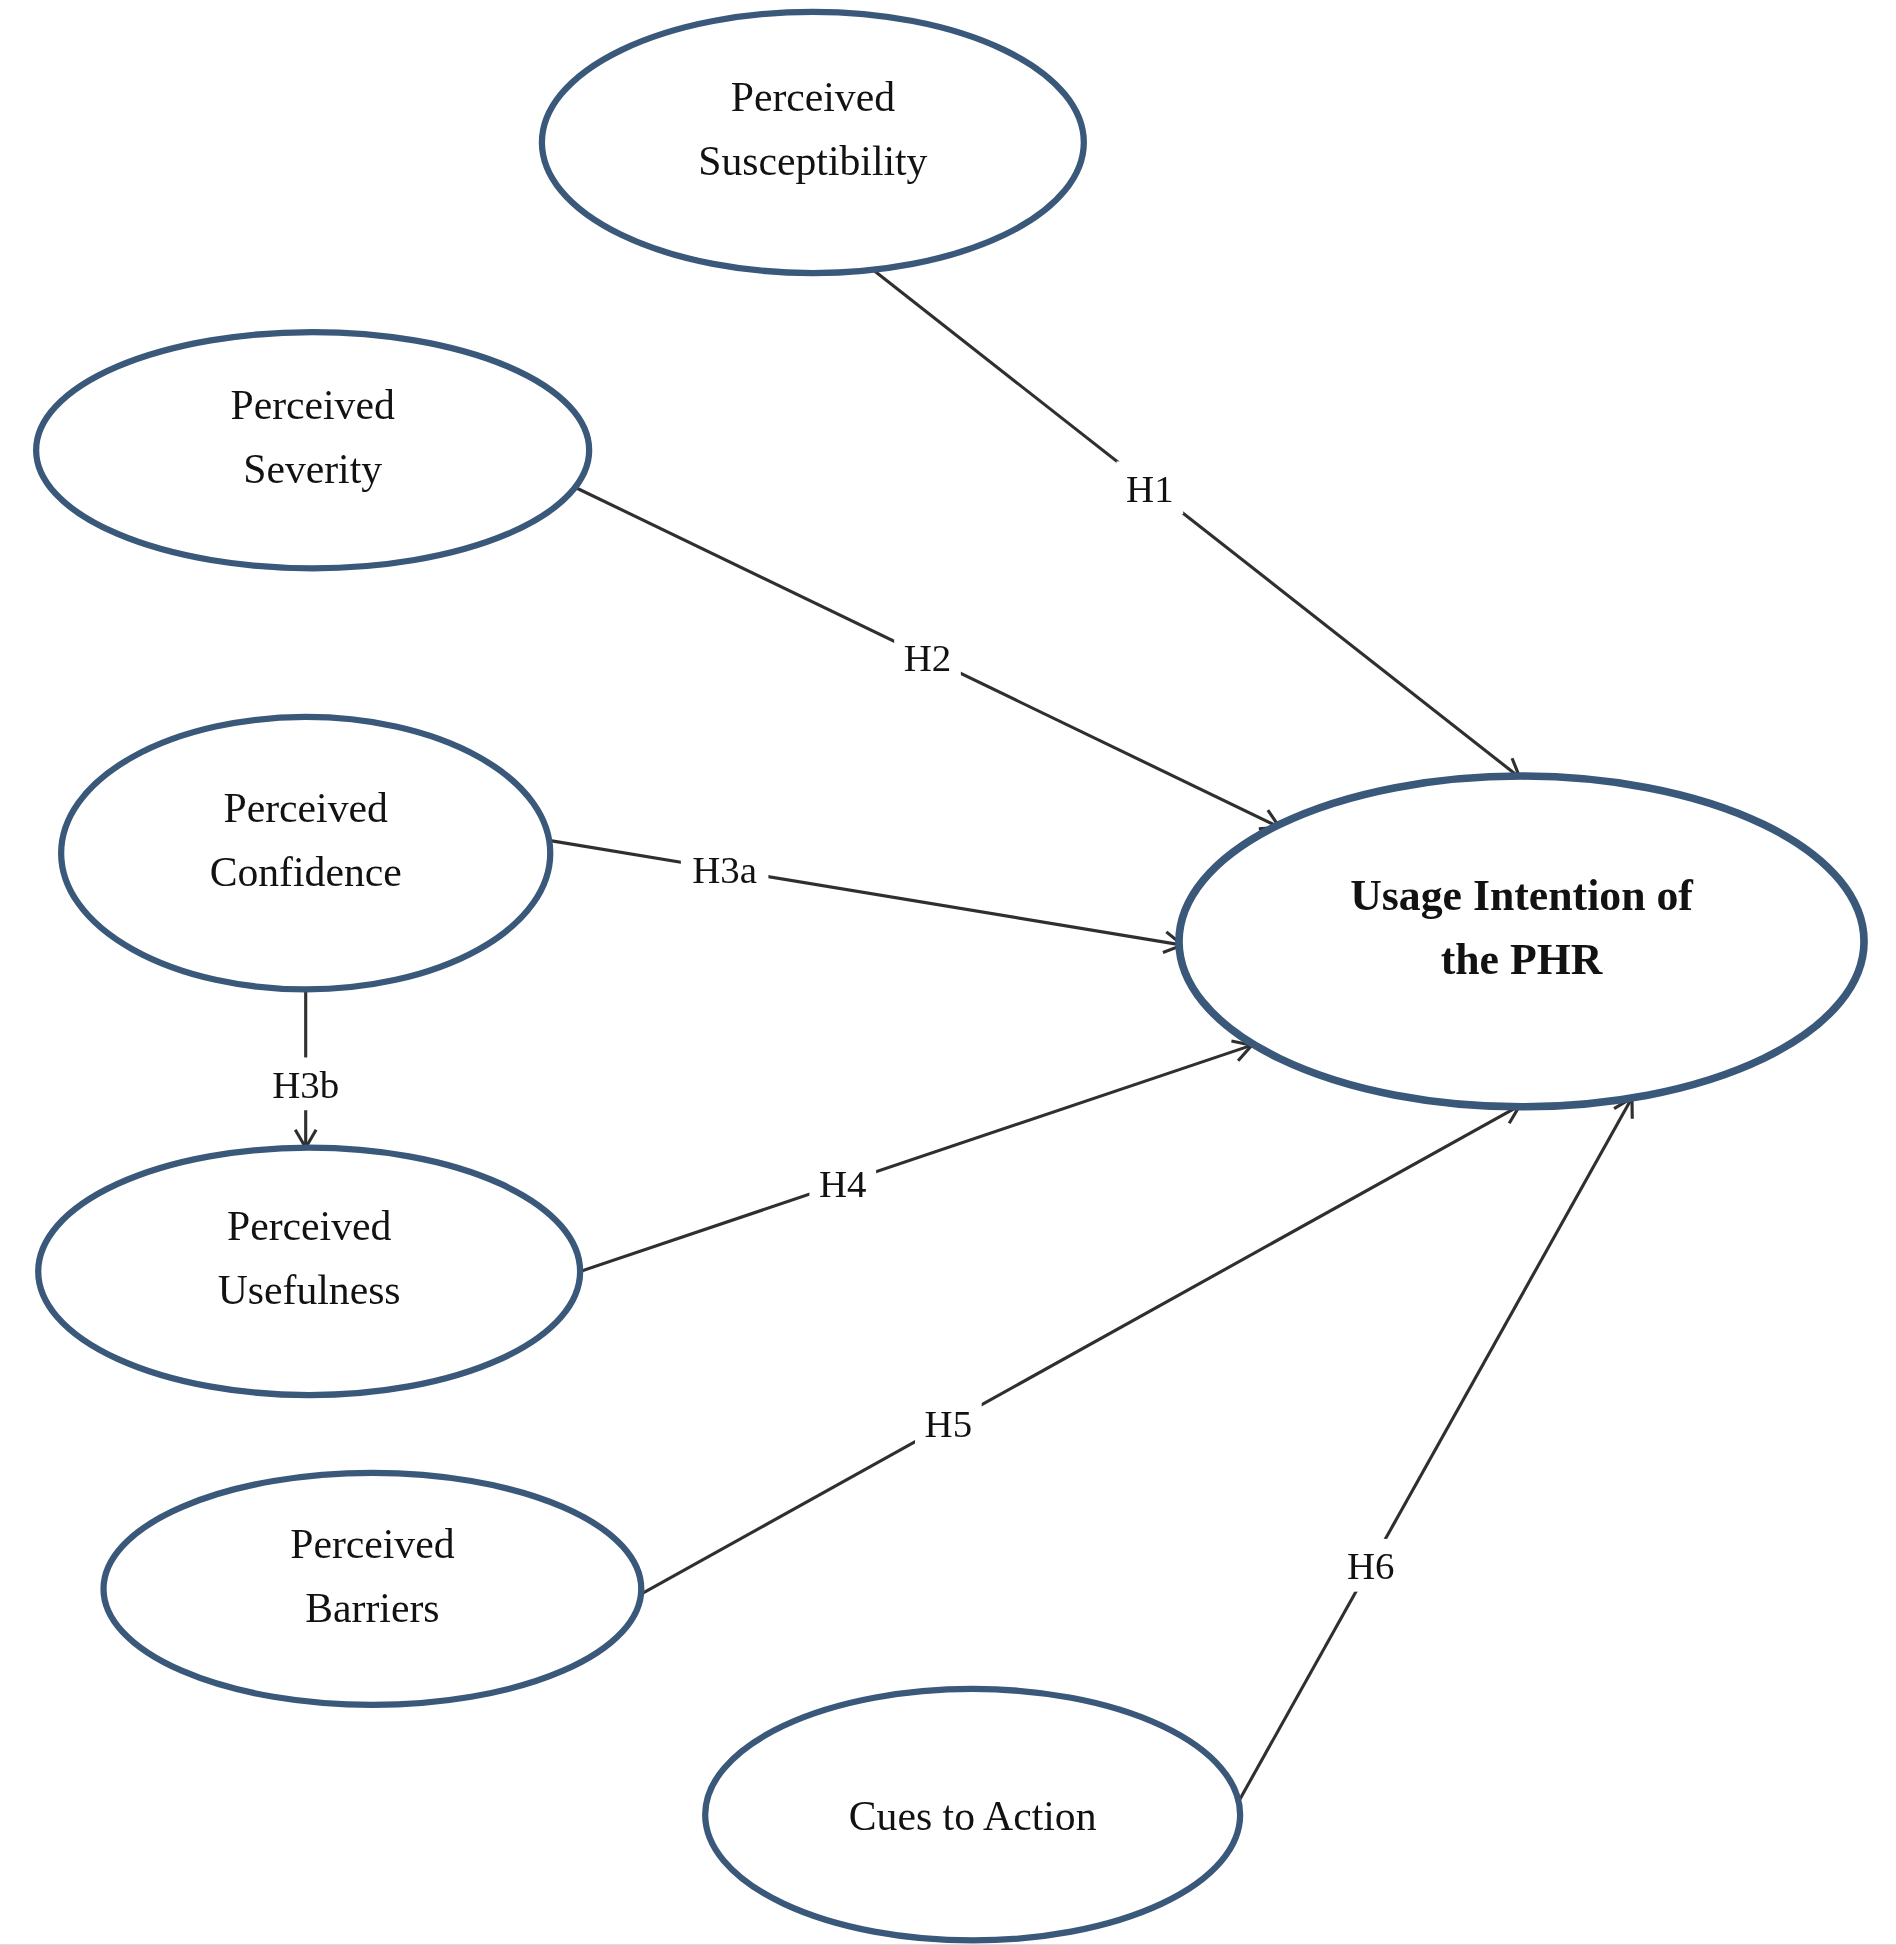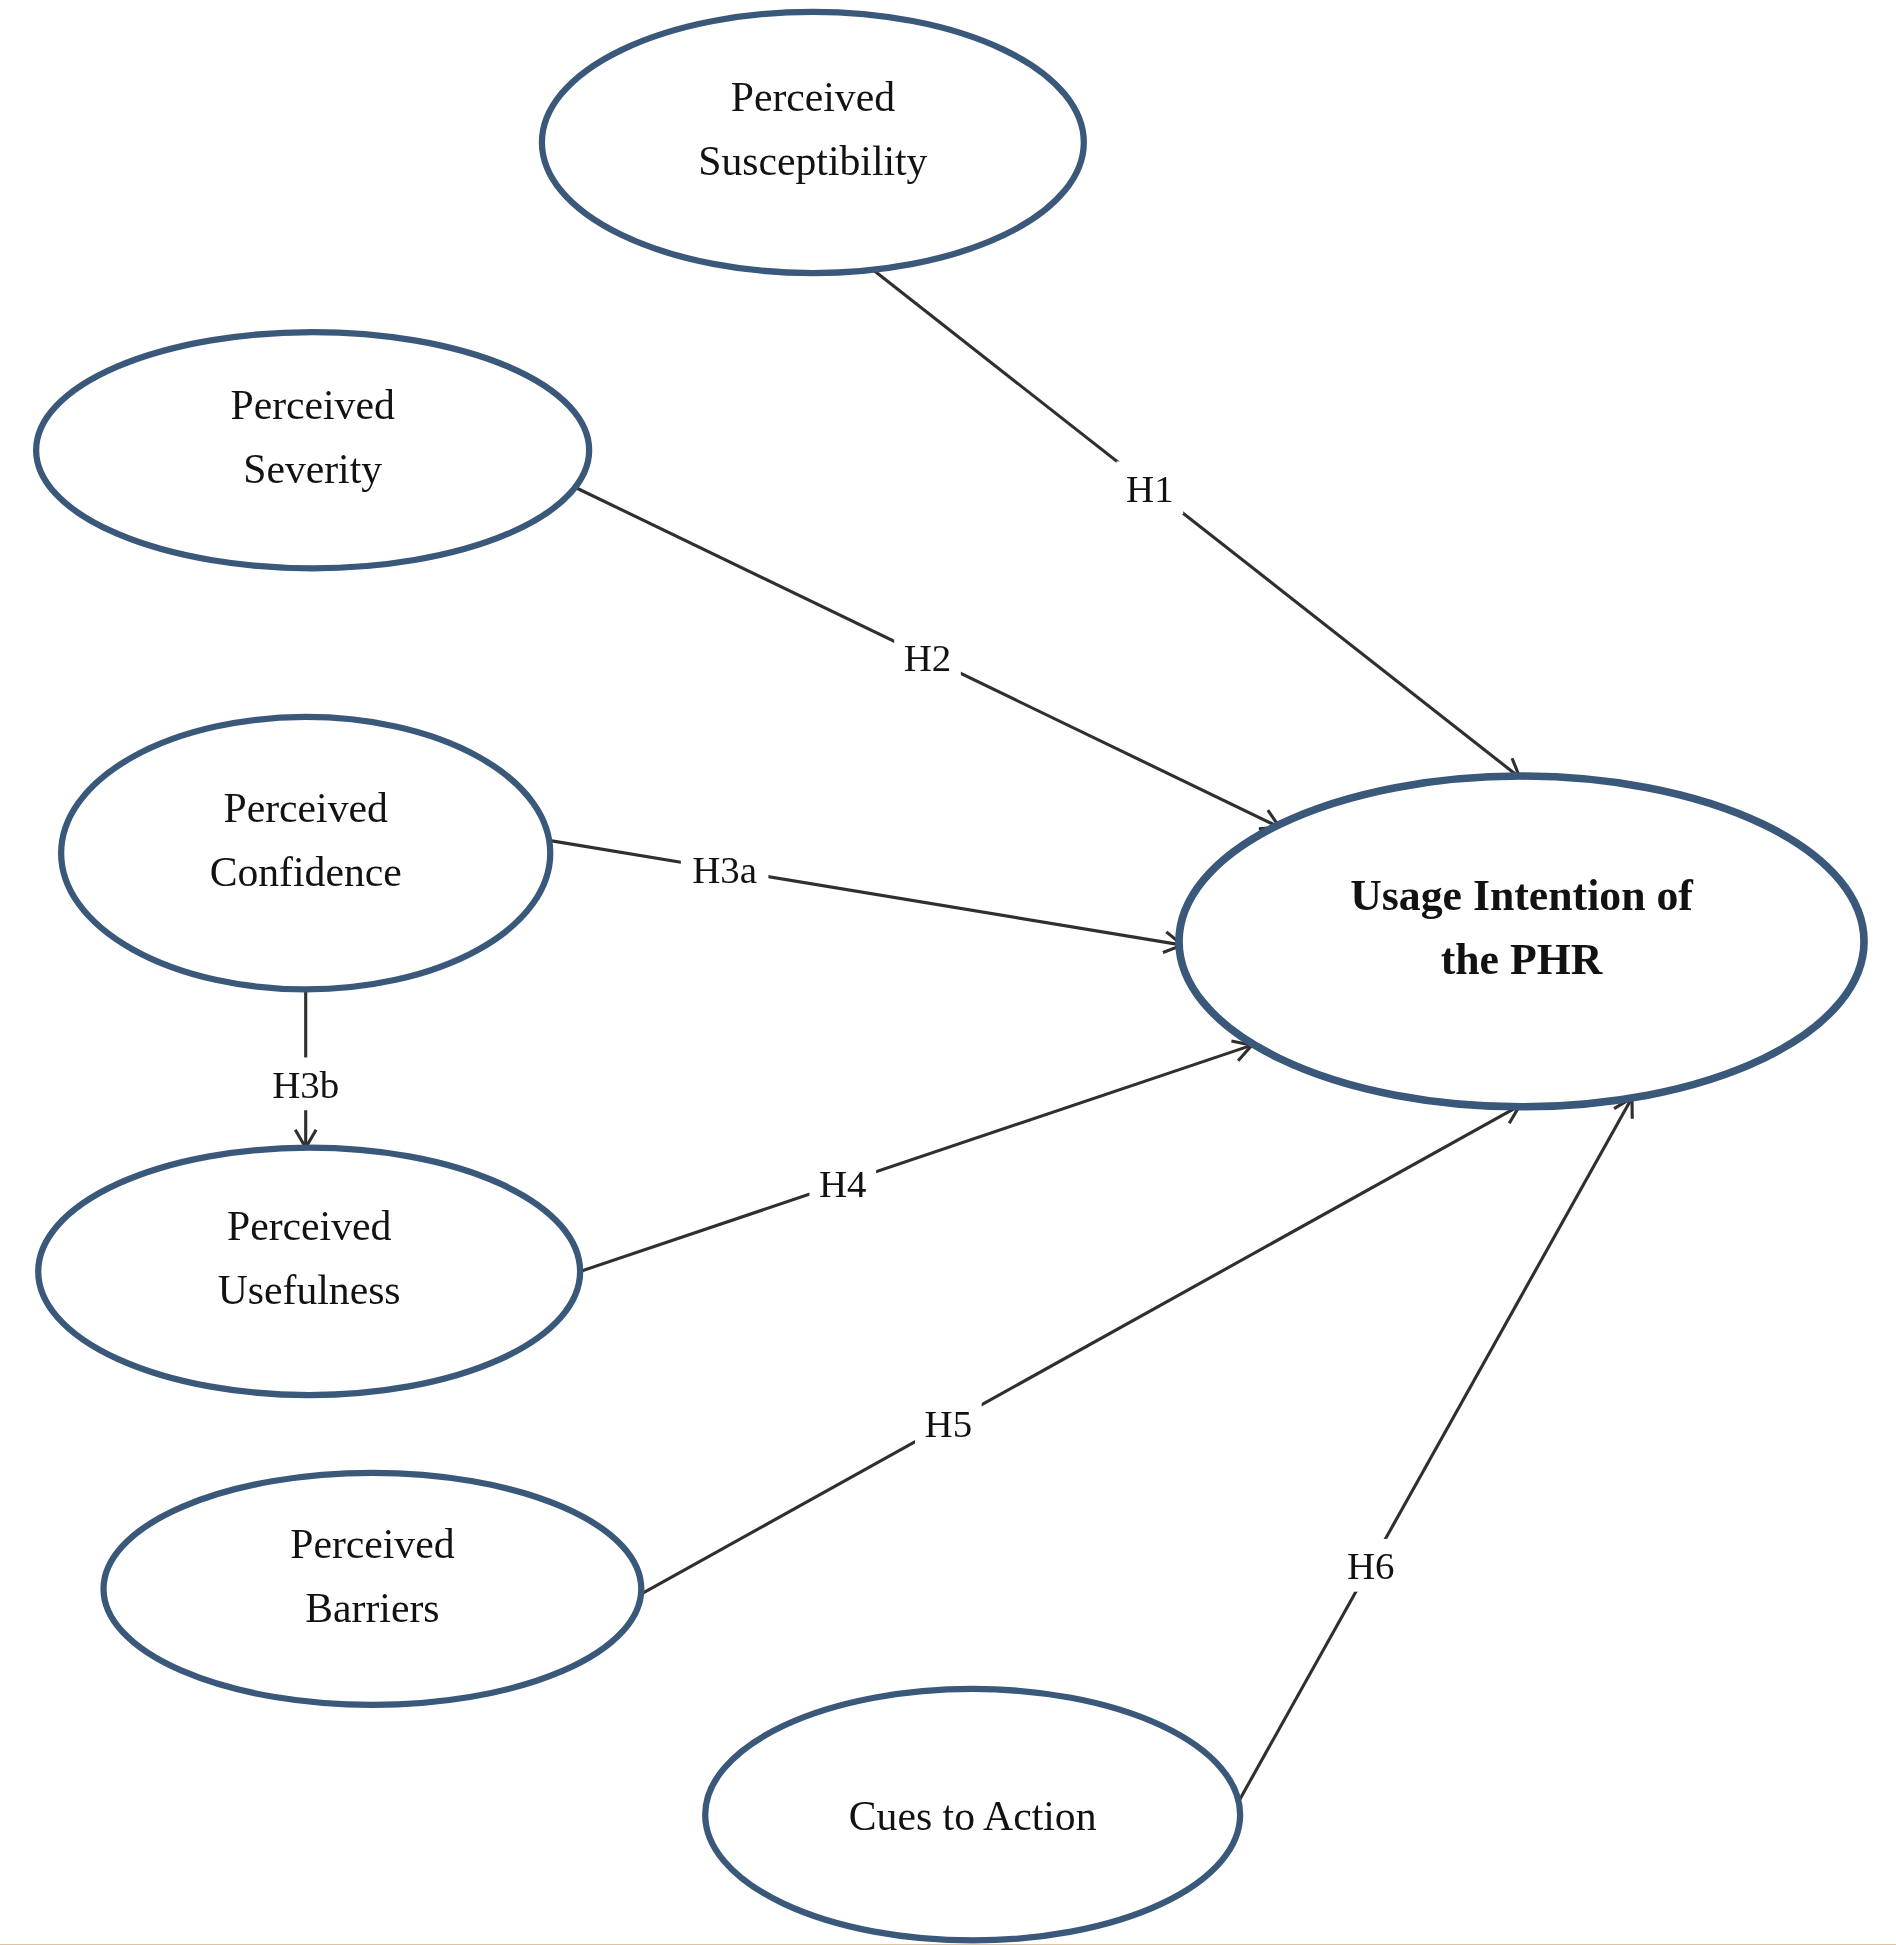--- a/index.html
+++ b/index.html
@@ -4,21 +4,21 @@
 <style>
   html, body {
     margin: 0;
     padding: 0;
     background: #ffffff;
   }
   .page {
     width: 100%;
     max-width: 1897px;
     margin: 0 auto;
-    background: #a16207;
+    background: #a3a3a3;
   }
   svg {
     display: block;
     width: 100%;
     height: auto;
     font-family: "Liberation Serif", "DejaVu Serif", serif;
   }
   .node-outline {
     fill: #ffffff;
     stroke-linecap: round;

